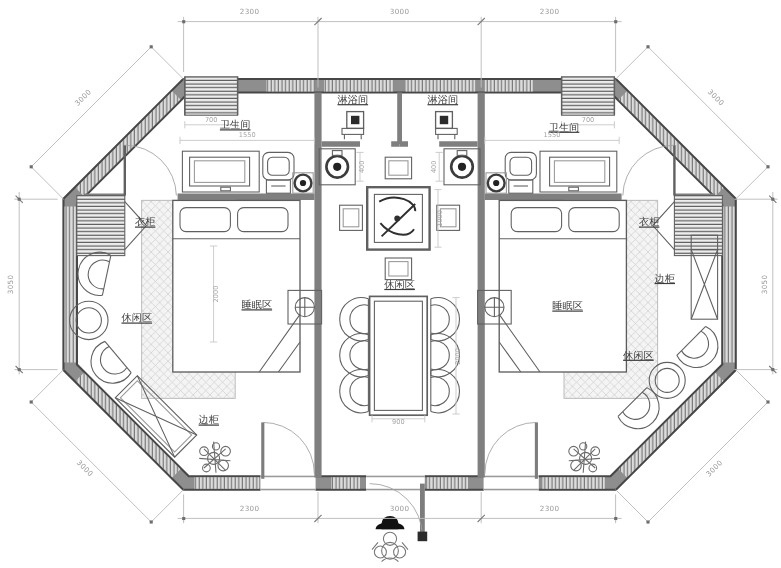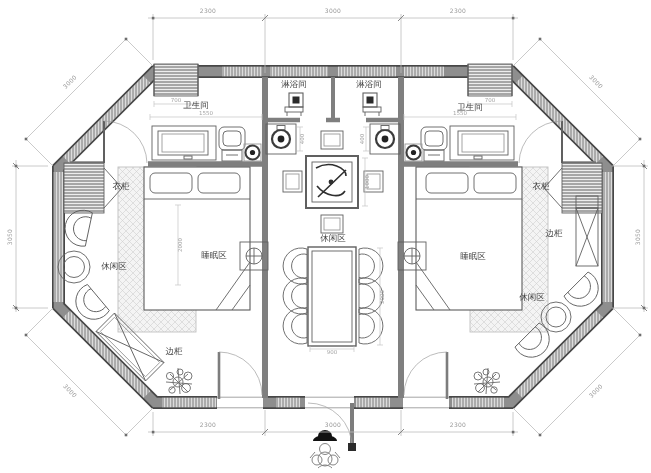--- a/index.html
+++ b/index.html
@@ -1,20 +1,20 @@
 <!DOCTYPE html>
 <html><head>
 <meta charset="utf-8">
 <style>
   html,body{margin:0;padding:0;background:#fff;}
   .canvas{position:relative;width:651px;height:473px;background:#fff;overflow:hidden;
           font-family:"DejaVu Sans",sans-serif;}
   .canvas svg{position:absolute;left:0;top:0;}
   .lbl{position:absolute;transform:translate(-50%,-50%);font-size:8.5px;color:#3d3d3d;
-       white-space:nowrap;line-height:1;}
+       white-space:nowrap;line-height:1;text-decoration:underline;}
   .dim{position:absolute;transform:translate(-50%,-50%);font-size:6px;color:#999;
        white-space:nowrap;line-height:1;letter-spacing:.3px;}
   .mdim{position:absolute;transform:translate(-50%,-50%);font-size:5.5px;color:#a6a6a6;
        white-space:nowrap;line-height:1;}
   .r90{transform:translate(-50%,-50%) rotate(-90deg);}
   .r45{transform:translate(-50%,-50%) rotate(45deg);}
   .rm45{transform:translate(-50%,-50%) rotate(-45deg);}
 </style>
 </head>
 <body>

